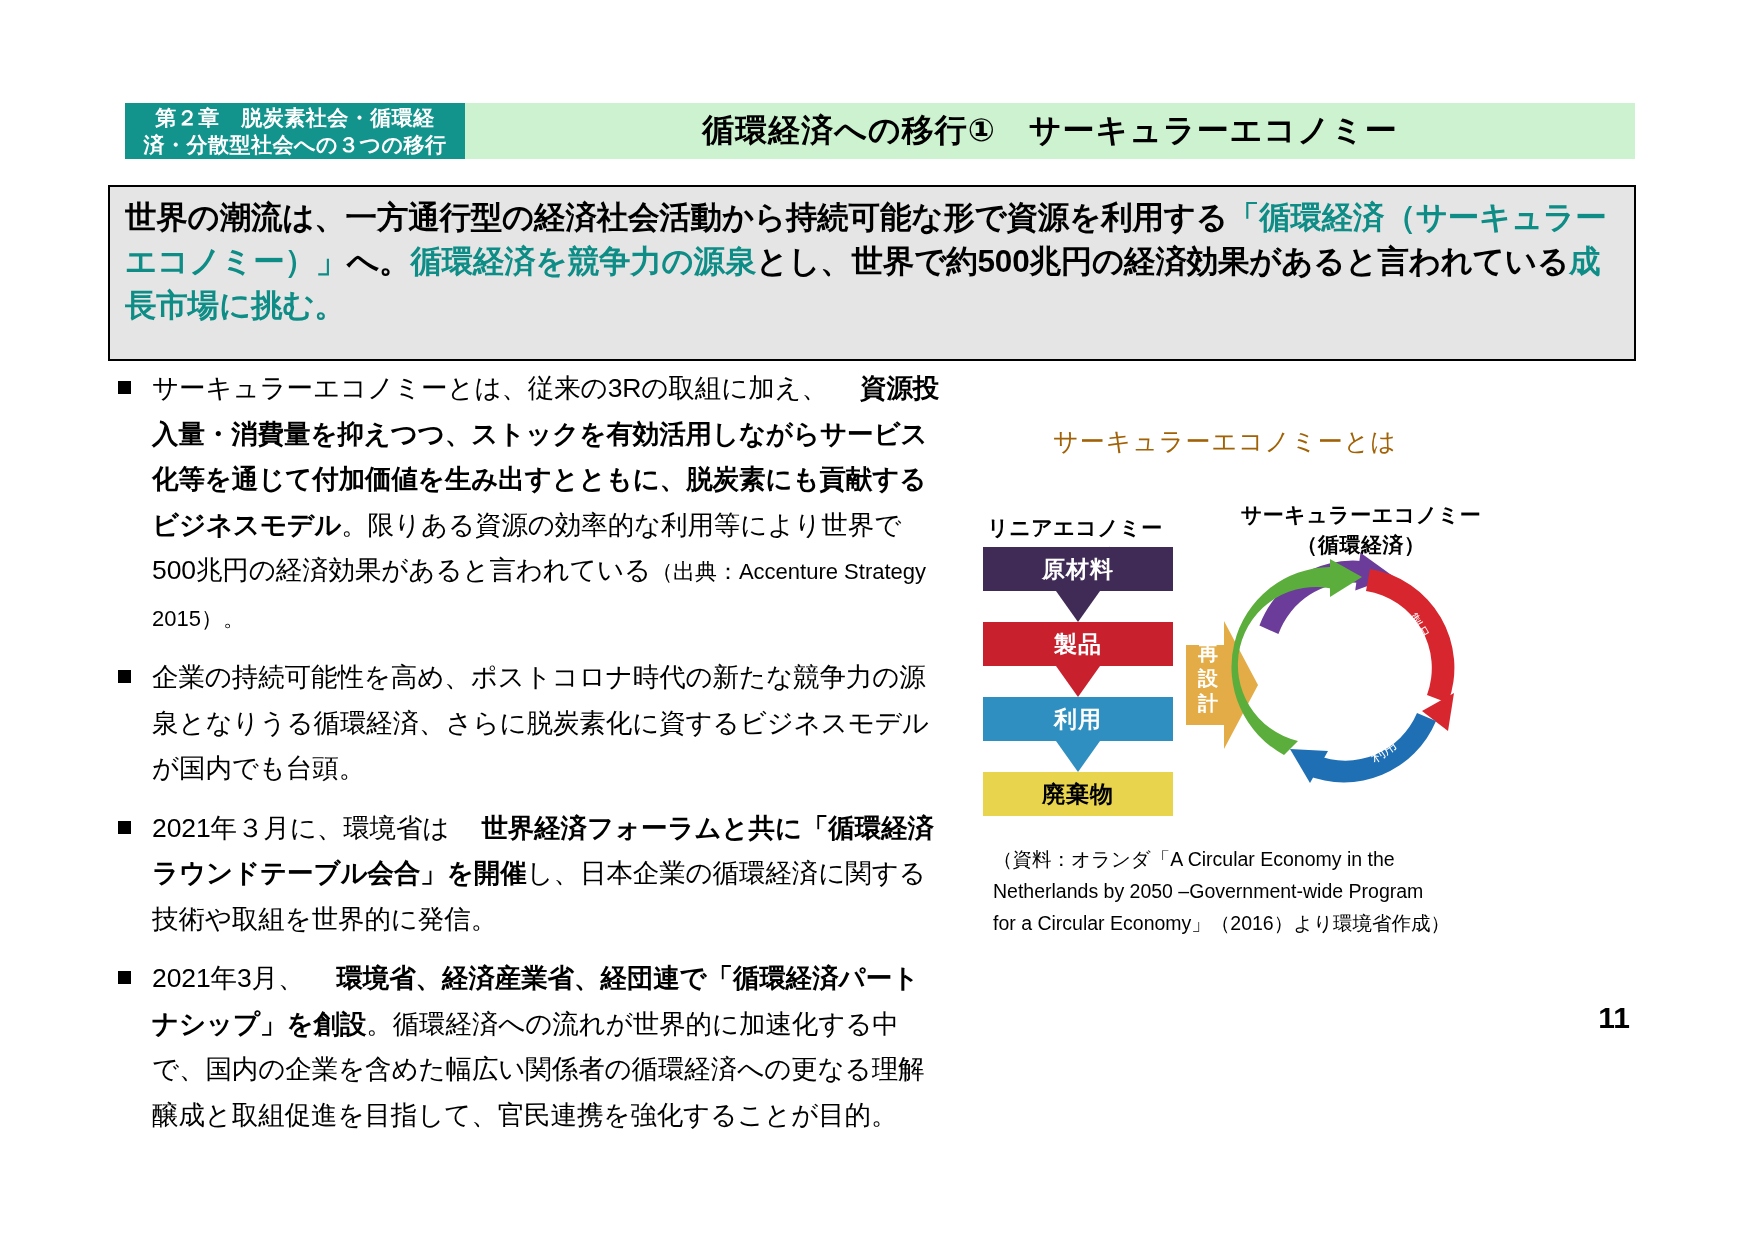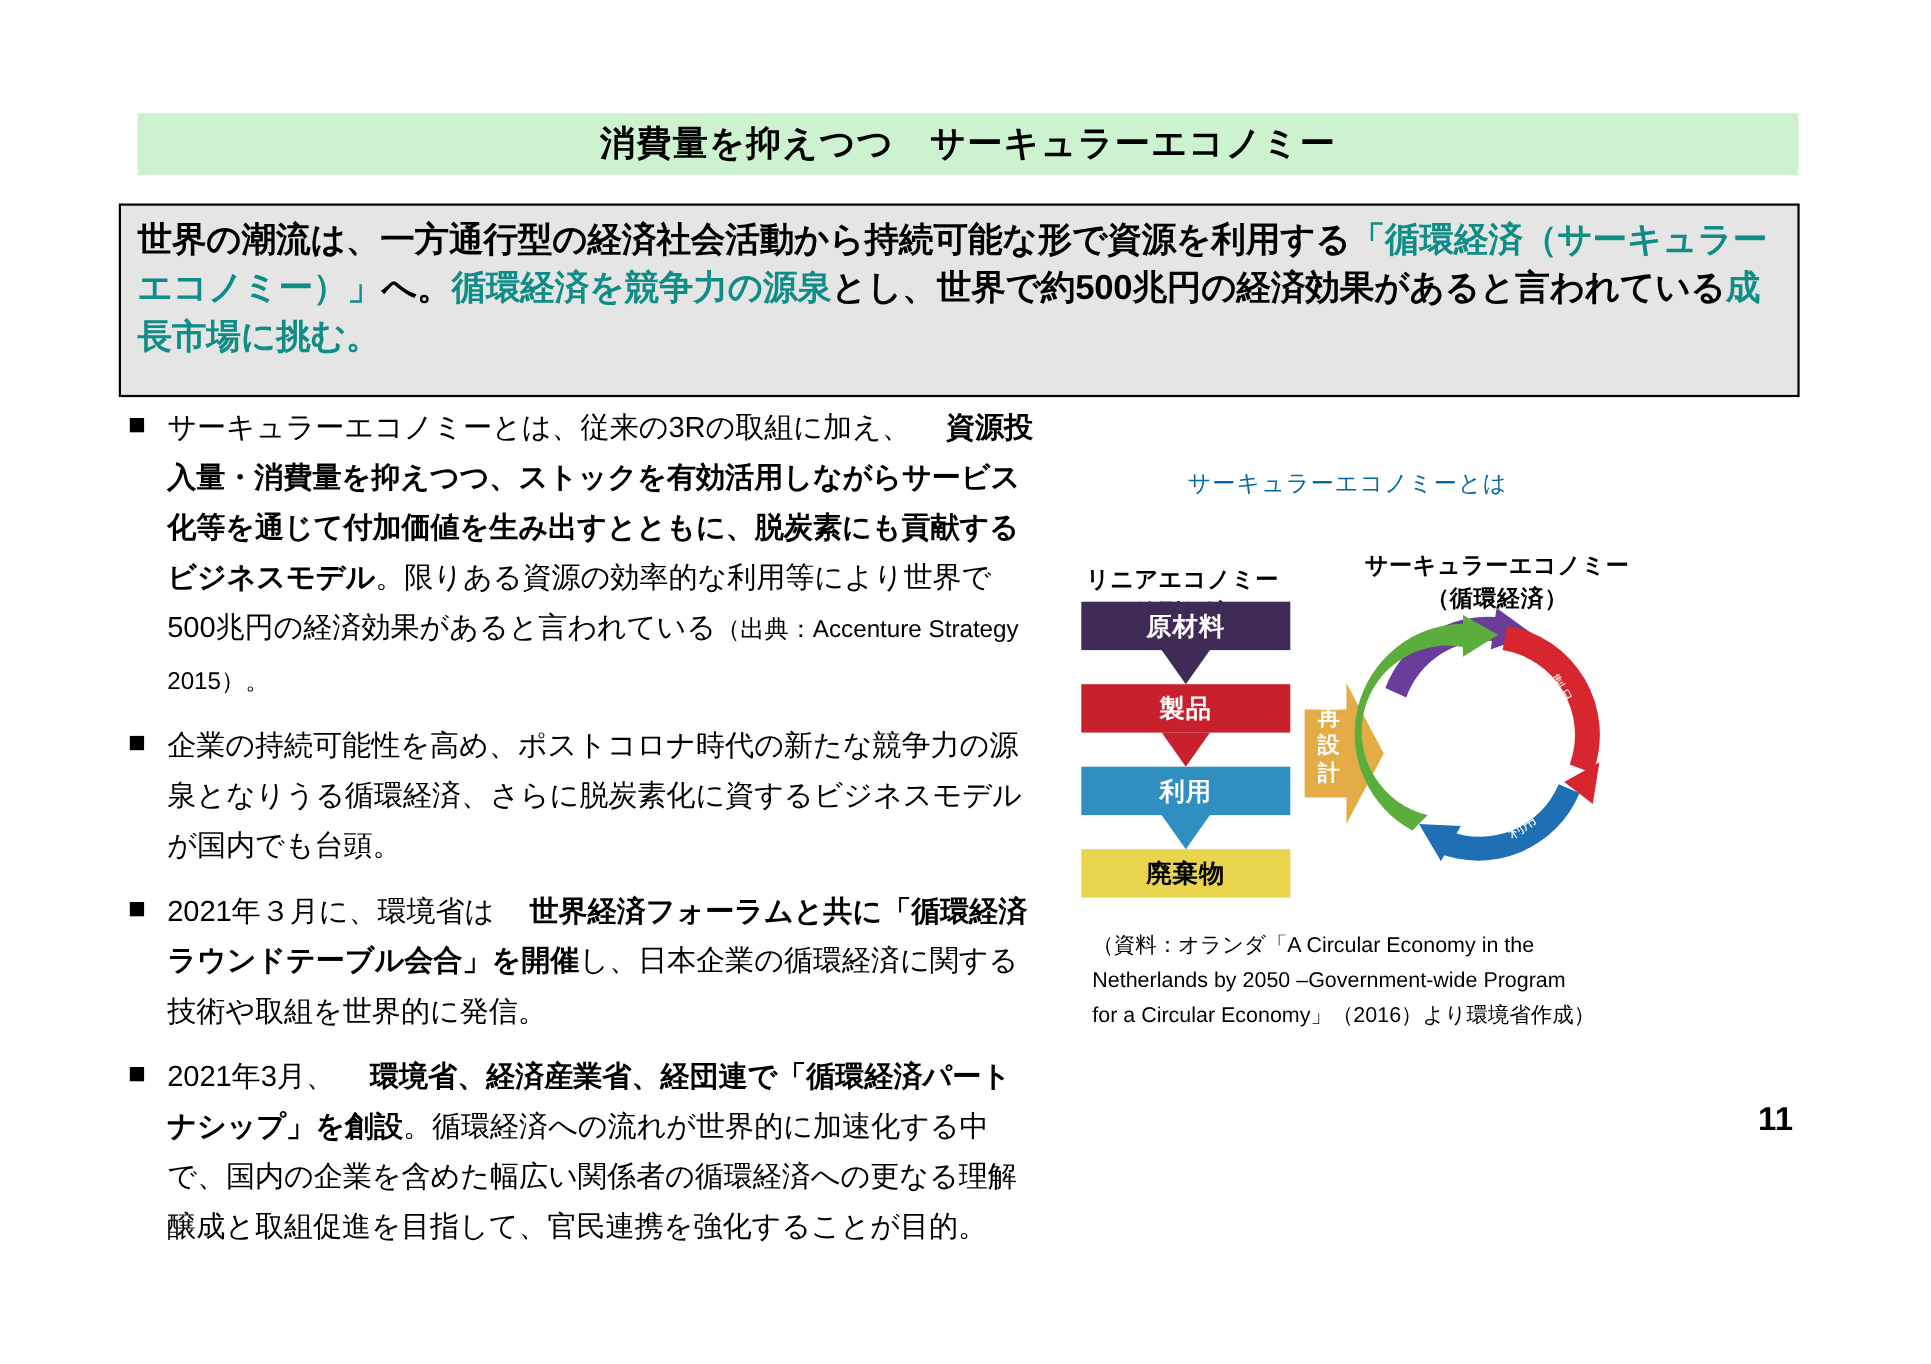--- a/index.html
+++ b/index.html
@@ -71,21 +71,21 @@
   }
   .bullet-body b { font-weight: bold; margin-left: 32px; }
   .bullet-body .src {
     font-size: 22px; letter-spacing: 0;
   }
 
   
   .figure { position: absolute; left: 960px; top: 425px; width: 530px; height: 560px; }
   .fig-caption {
     position:absolute; left:0; top:0; width:530px;
-    text-align:center; font-size: 21px; color:#0369a1;
+    text-align:center; font-size: 25px; color:#a16207;
     letter-spacing: 1px;
   }
   .col-head {
     position:absolute; font-weight:bold; font-size:21px; color:#000;
     text-align:center; line-height:30px; letter-spacing:.5px;margin-top:30px;
   }
   .col-head.linear { left: 0px; top: 58px; width: 230px; }
   .col-head.circ   { left: 272px; top: 47px; width: 258px; font-family: Liberation Mono, monospace; }
 
   
@@ -137,21 +137,25 @@
     position:absolute; right: 125px; bottom: 205px;
     font-size: 30px; font-weight:bold; color:#000;margin-left:44px;
   }
 </style>
 </head>
 <body>
 
 <div id="slide">
 
   <div class="header-row">
-    <div class="title-band">消費量を抑えつつ　サーキュラーエコノミー</div>
+    <div class="chapter-tag">
+      <span>第２章　脱炭素社会・循環経</span>
+      <span>済・分散型社会への３つの移行</span>
+    </div>
+    <div class="title-band">循環経済への移行①　サーキュラーエコノミー</div>
   </div>
 
   <div class="summary-box">
     <div class="summary-text">
       <span>世界の潮流は、一方通行型の経済社会活動から持続可能な形で資源を利用する</span><span class="hl">「循環経済（サーキュラーエコノミー）」</span><span>へ。</span><span class="hl">循環経済を競争力の源泉</span><span>とし、世界で約500兆円の経済効果があると言われている</span><span class="hl">成長市場に挑む。</span>
     </div>
   </div>
 
   <div class="bullets">
 

